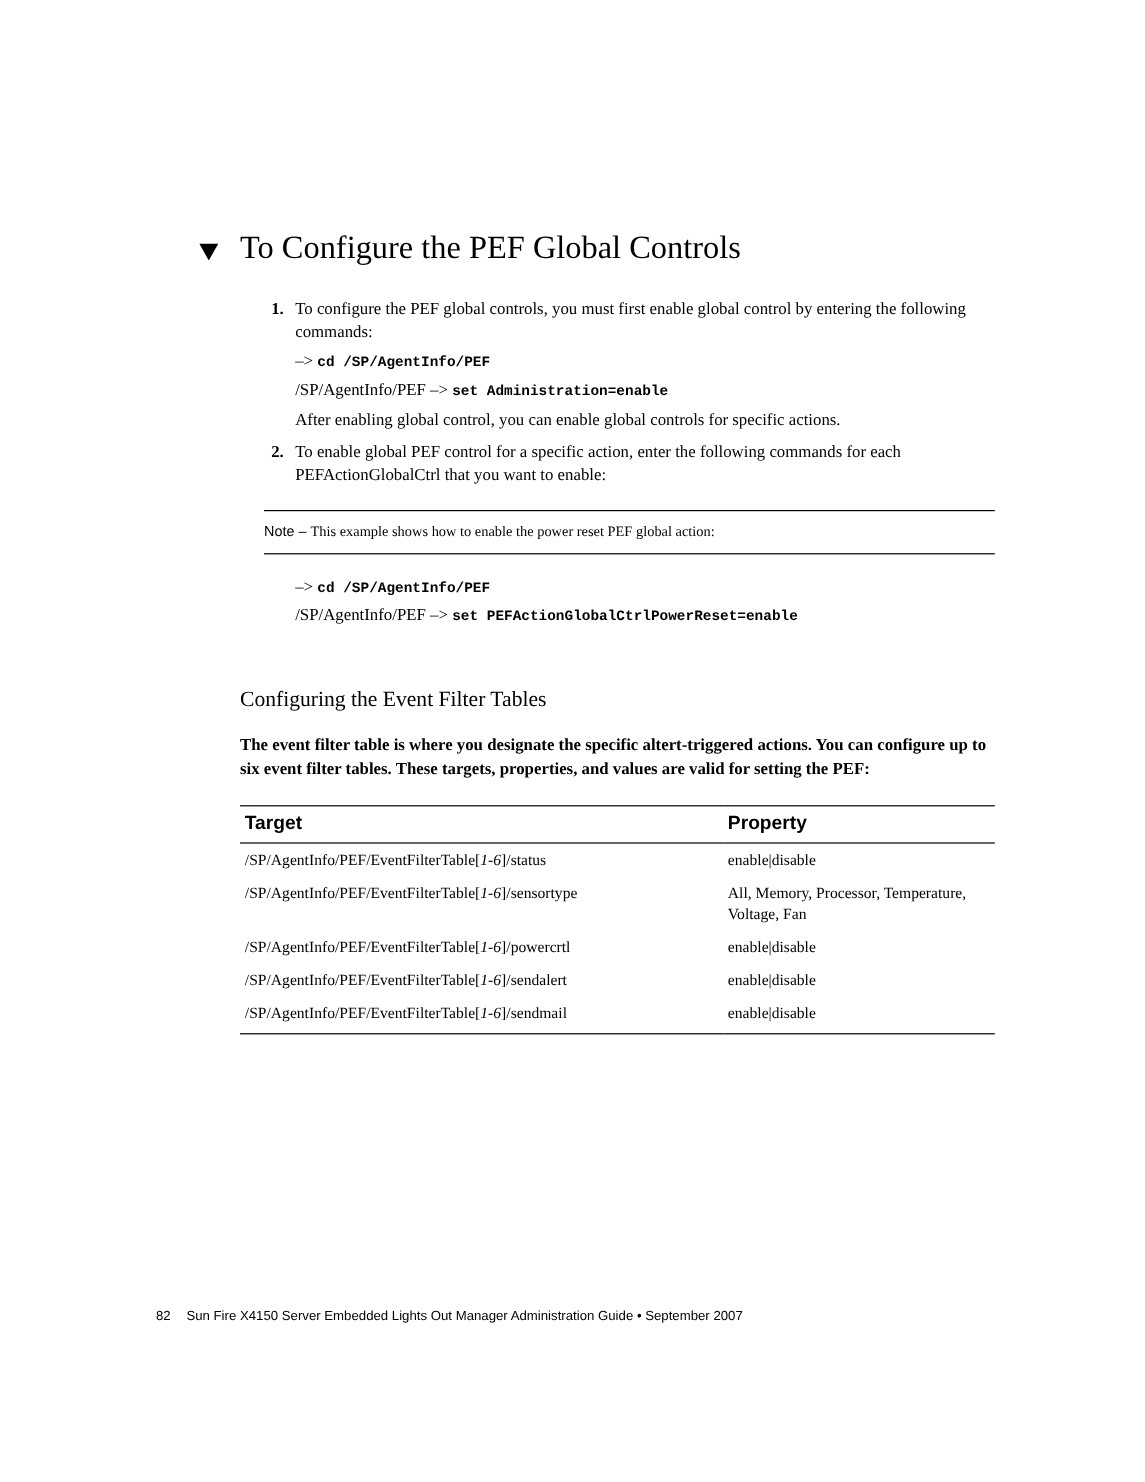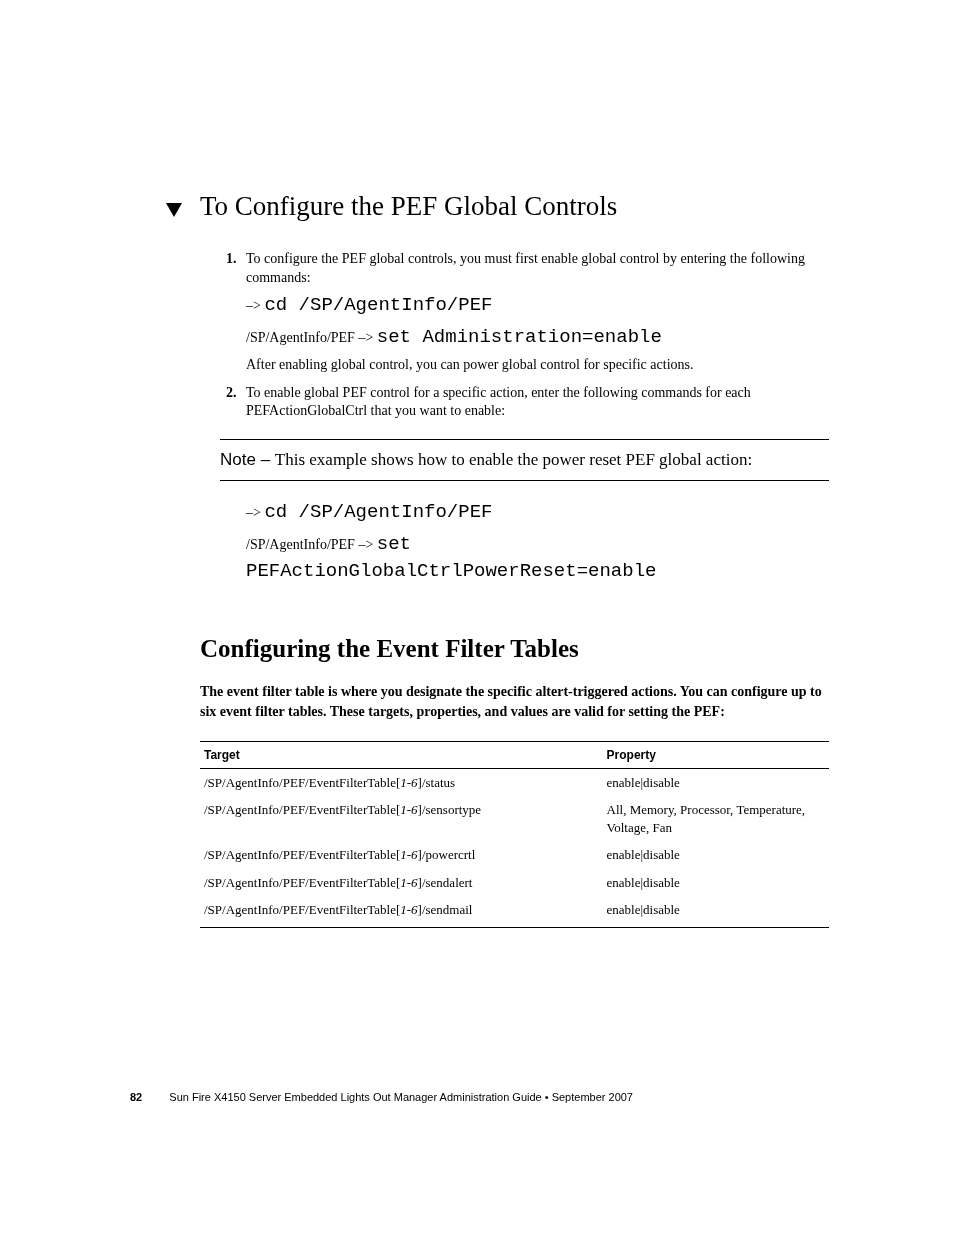--- a/index.html
+++ b/index.html
@@ -45,40 +45,40 @@
     counter-increment: step;
     content: counter(step) ".";
     font-weight: bold;
     position: absolute;
     left: 0;
     top: 0;
   }
   .bold { font-weight: normal; }
   .code {
     font-family: "Courier New", Courier, monospace;
-    font-size: 19px;
-    font-weight: normal;
+    font-size: 12px;
+    font-weight: bold;
   }
   .code-line, .body-line {
     font-size: 14px;
     margin: 4px 0 4px 0;
     line-height: 1.45;
   }
   .arrow { font-family: inherit; }
   .notebox {
     border-top: 1.5px solid #000;
     border-bottom: 1.5px solid #000;
     padding: 10px 0;
     margin: 18px 0 18px 0;
-    font-size: 17px;
+    font-size: 12px;
     margin-left: 20px;
   }
   .h2 {
-    font-size: 25px;
-    font-weight: 700;
+    font-size: 18px;
+    font-weight: 400;
     margin: 48px 0 18px 0;
     line-height: 1.2;
   }
   .para {
     font-size: 14px;
     line-height: 1.45;
     margin: 12px 0 16px 0;
     font-weight: bold;
   }
   table.props {
@@ -86,21 +86,21 @@
     border-collapse: collapse;
     font-size: 13px;
     margin-top: 18px;
   }
   table.props thead th {
     border-top: 1.5px solid #000;
     border-bottom: 1px solid #000;
     text-align: left;
     font-family: Arial, Helvetica, sans-serif;
     font-weight: bold;
-    font-size: 12px;
+    font-size: 16px;
     padding: 6px 4px;
   }
   table.props tbody td {
     padding: 5px 4px;
     vertical-align: top;
     font-size: 13px;
     line-height: 1.35;
   }
   table.props tbody tr:last-child td {
     border-bottom: 1px solid #000;
@@ -109,21 +109,21 @@
   .target-col { width: 64%; }
   .prop-col { width: 36%; }
   .ital { font-style: italic; }
   .footer {
     position: absolute;
     bottom: 132px;
     left: 130px;
     font-family: Arial, Helvetica, sans-serif;
     font-size: 11px;
   }
-  .footer .pagenum { font-weight: bold; margin-right: 24px;}
+  .footer .pagenum { font-weight: normal; margin-right: 10px;}
   .indent { margin-left: 46px; }
 </style>
 </head>
 <body>
 
 <div class="page">
 
   <h1 class="h1">
     <span class="marker">
       <svg width="16" height="14" viewBox="0 0 16 14">
@@ -134,21 +134,21 @@
 
   <ol class="steps">
     <li>
       <div class="bold">To configure the PEF global controls, you must first enable global control by entering the following commands:</div>
       <div class="code-line">
         <span class="arrow">–&gt; </span><span class="code">cd /SP/AgentInfo/PEF</span>
       </div>
       <div class="code-line">
         <span>/SP/AgentInfo/PEF –&gt; </span><span class="code">set Administration=enable</span>
       </div>
-      <div class="body-line">After enabling global control, you can power global control for specific actions.</div>
+      <div class="body-line">After enabling global control, you can enable global controls for specific actions.</div>
     </li>
     <li>
       <div class="bold">To enable global PEF control for a specific action, enter the following commands for each PEFActionGlobalCtrl that you want to enable:</div>
     </li>
   </ol>
 
   <div class="notebox">
     <span class="bold" style="font-family: Arial, Helvetica, sans-serif;">Note – </span><span>This example shows how to enable the power reset PEF global action:</span>
   </div>
 

